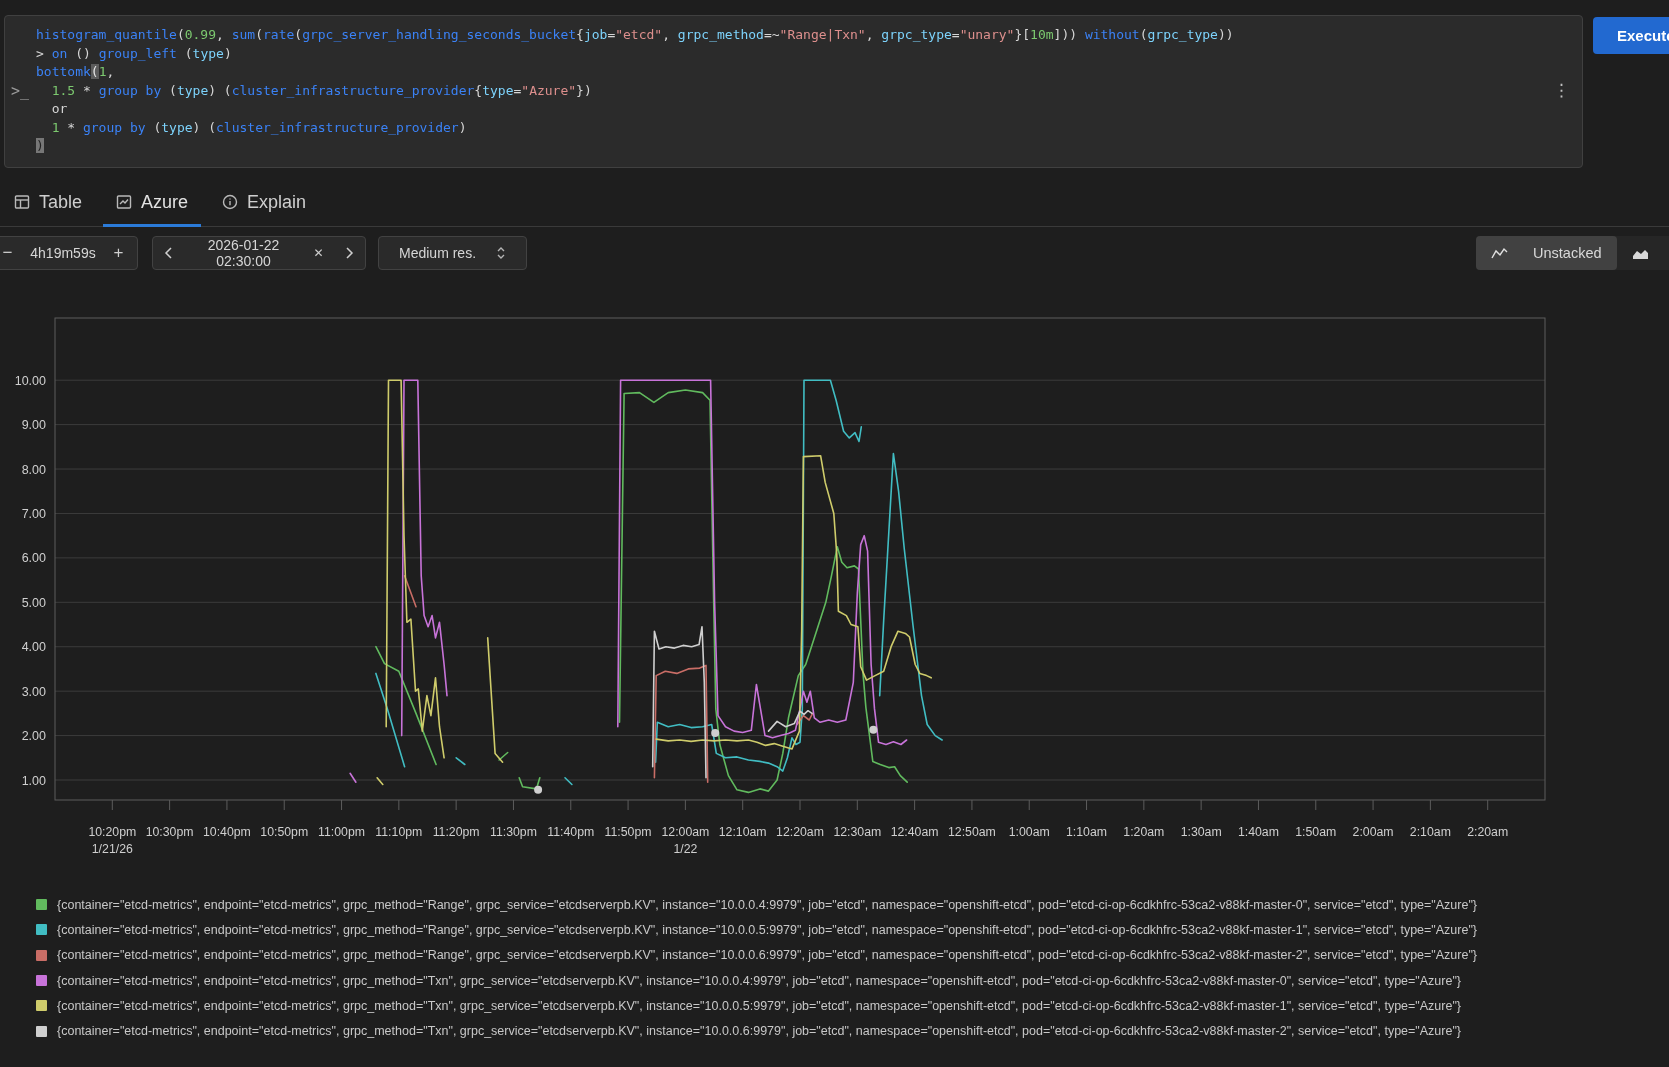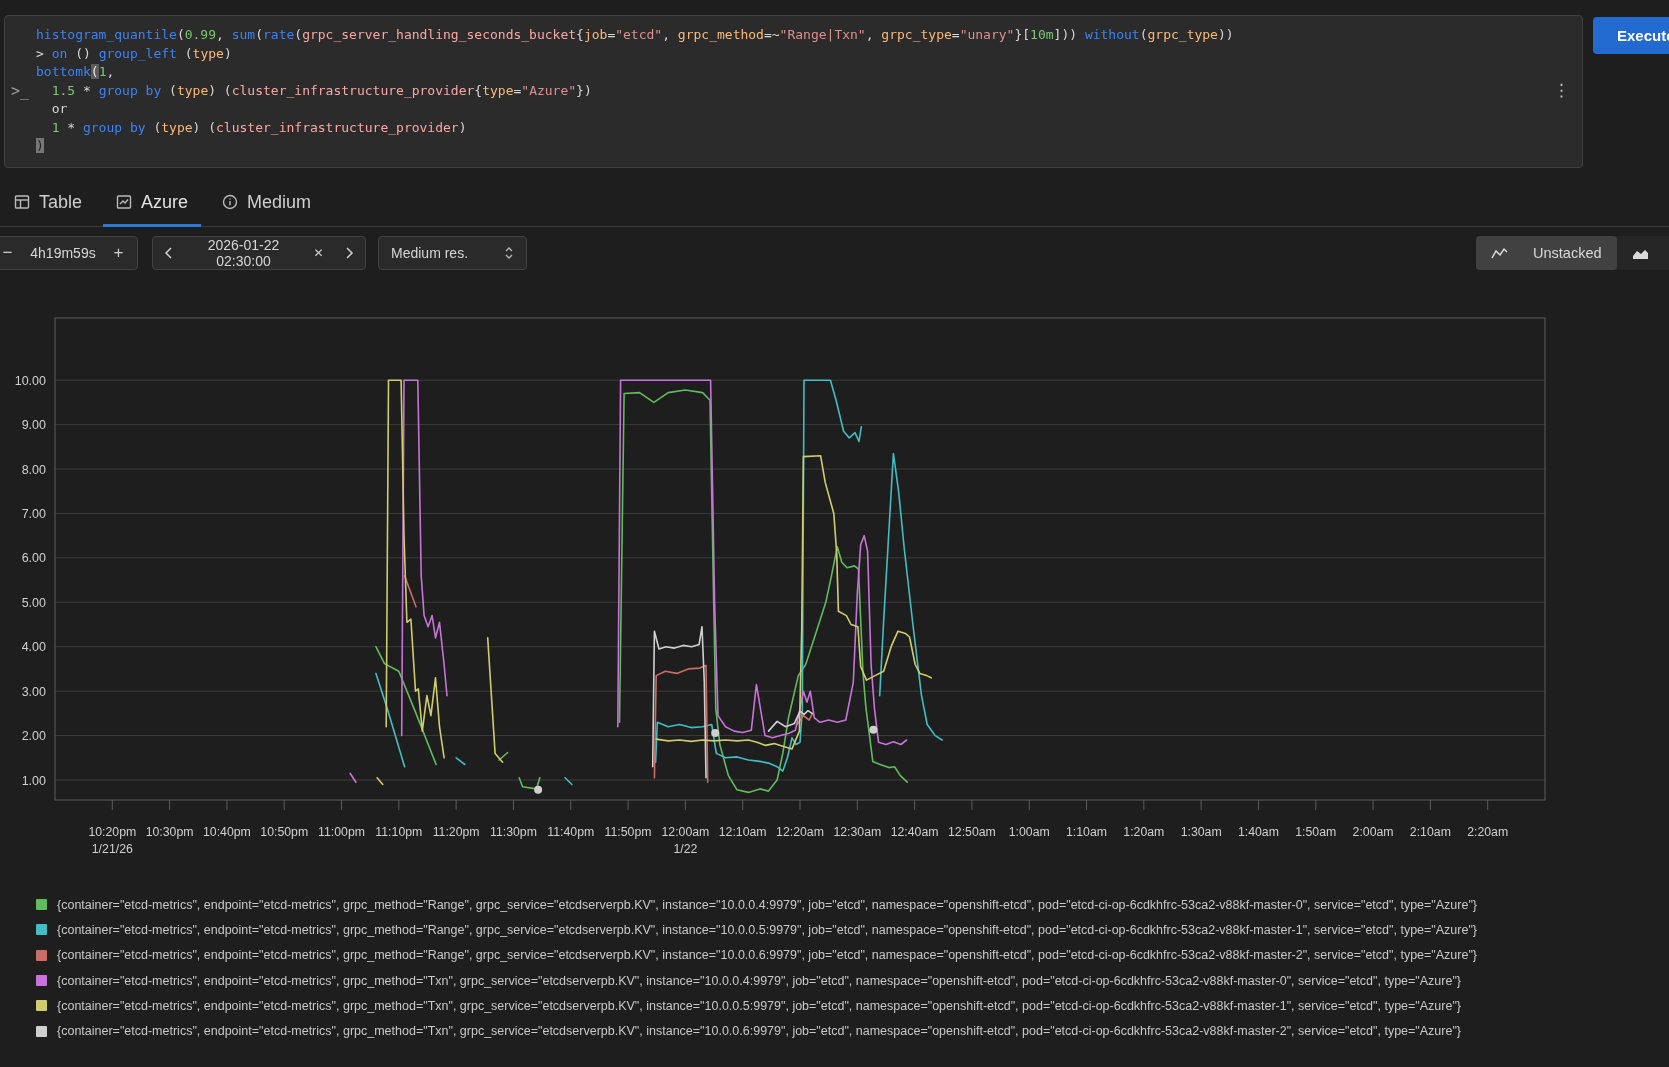--- a/index.html
+++ b/index.html
@@ -18,23 +18,23 @@
     position:absolute; left:6px; top:66px; color:#9a9a9a;
     font-family:"DejaVu Sans Mono", monospace; font-size:15px;
   }
   .code {
     position:absolute; left:31px; top:10px;
     font-family:"DejaVu Sans Mono", monospace; font-size:13px; line-height:18.5px;
     white-space:pre; color:#d6d6d6;
   }
   .code .f { color:#3b82f6; }
   .code .n { color:#7cc96f; }
-  .code .l { color:#fdba74; }
+  .code .l { color:#7dd3fc; }
   .code .s { color:#dd8f8d; }
-  .code .m { color:#fca5a5; }
+  .code .m { color:#3b82f6; }
   .code .b { background:#5c5c5c; color:#e8e8e8; }
   .code .c { background:#777777; color:#222; }
   .kebab {
     position:absolute; right:12px; top:66px; color:#c0c0c0; font-size:17px;
     letter-spacing:0; cursor:pointer; line-height:17px;
   }
   .execute-btn {
     position:absolute; left:1593px; top:17px; width:110px; height:37px;
     background:#2269d0; color:#fff; border:none; border-radius:4px;
     font-family:"Liberation Sans", sans-serif; font-size:15px; font-weight:bold;
@@ -59,21 +59,21 @@
   
   .ctl { position:absolute; top:236px; height:34px; display:flex; align-items:center;
     background:#2a2a2a; border:1px solid #424242; border-radius:4px; color:#d6d6d6; font-size:14px; }
   .ctl .seg { display:flex; align-items:center; justify-content:center; height:100%; cursor:pointer; color:#cfcfcf; }
   .range-group { left:-12px; width:150px; }
   .range-group .seg { width:37px; font-size:17px; }
   .range-value { flex:1; text-align:center; }
   .time-group { left:152px; width:214px; }
   .time-group .seg { width:31px; }
   .time-value { flex:1; text-align:center; cursor:text; }
-  .res-select { left:378px; width:149px; padding:0 12px; justify-content:space-between; cursor:pointer; }
+  .res-select { left:378px; width:149px; padding:0 20px; justify-content:space-between; cursor:pointer; }
   .stack-toggle { position:absolute; left:1476px; top:236px; height:34px; display:flex;
     background:#262626; border-radius:4px; }
   .stack-btn { display:flex; align-items:center; gap:25px; padding:0 15px; font-size:14.5px;
     color:#d9d9d9; border-radius:4px; cursor:pointer; white-space:nowrap; }
   .stack-btn.active { background:#414141; }
   .stack-btn svg { flex:none; }
   
   .chart-wrap { position:absolute; left:0; top:300px; width:1669px; height:585px; }
   
   .legend { position:absolute; left:0; top:892px; width:1669px; }
@@ -112,21 +112,21 @@
         <polyline points="4,10 7,7 9,9 12,5.5"></polyline>
     </svg>
     <span>Azure</span>
   </div>
   <div class="tab">
     <svg width="16" height="16" viewBox="0 0 16 16" fill="none" stroke-width="1.4">
       <circle cx="8" cy="8" r="6.5"></circle>
         <line x1="8" y1="7" x2="8" y2="11.2"></line>
         <line x1="8" y1="4.6" x2="8" y2="5.4"></line>
     </svg>
-    <span>Medium</span>
+    <span>Explain</span>
   </div>
 </div>
 
 <div class="ctl range-group">
   <div class="seg">−</div>
   <div class="range-value">4h19m59s</div>
   <div class="seg">+</div>
 </div>
 
 <div class="ctl time-group">

